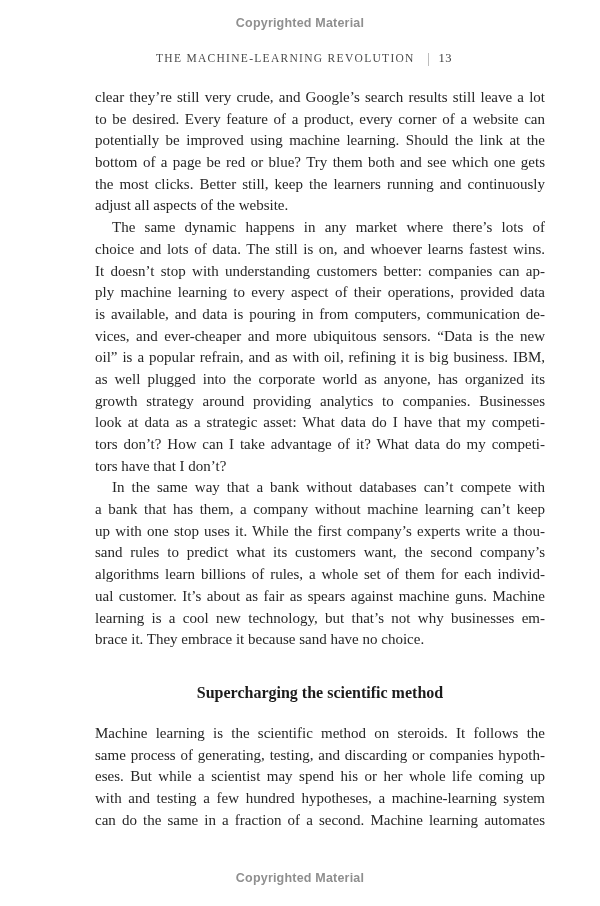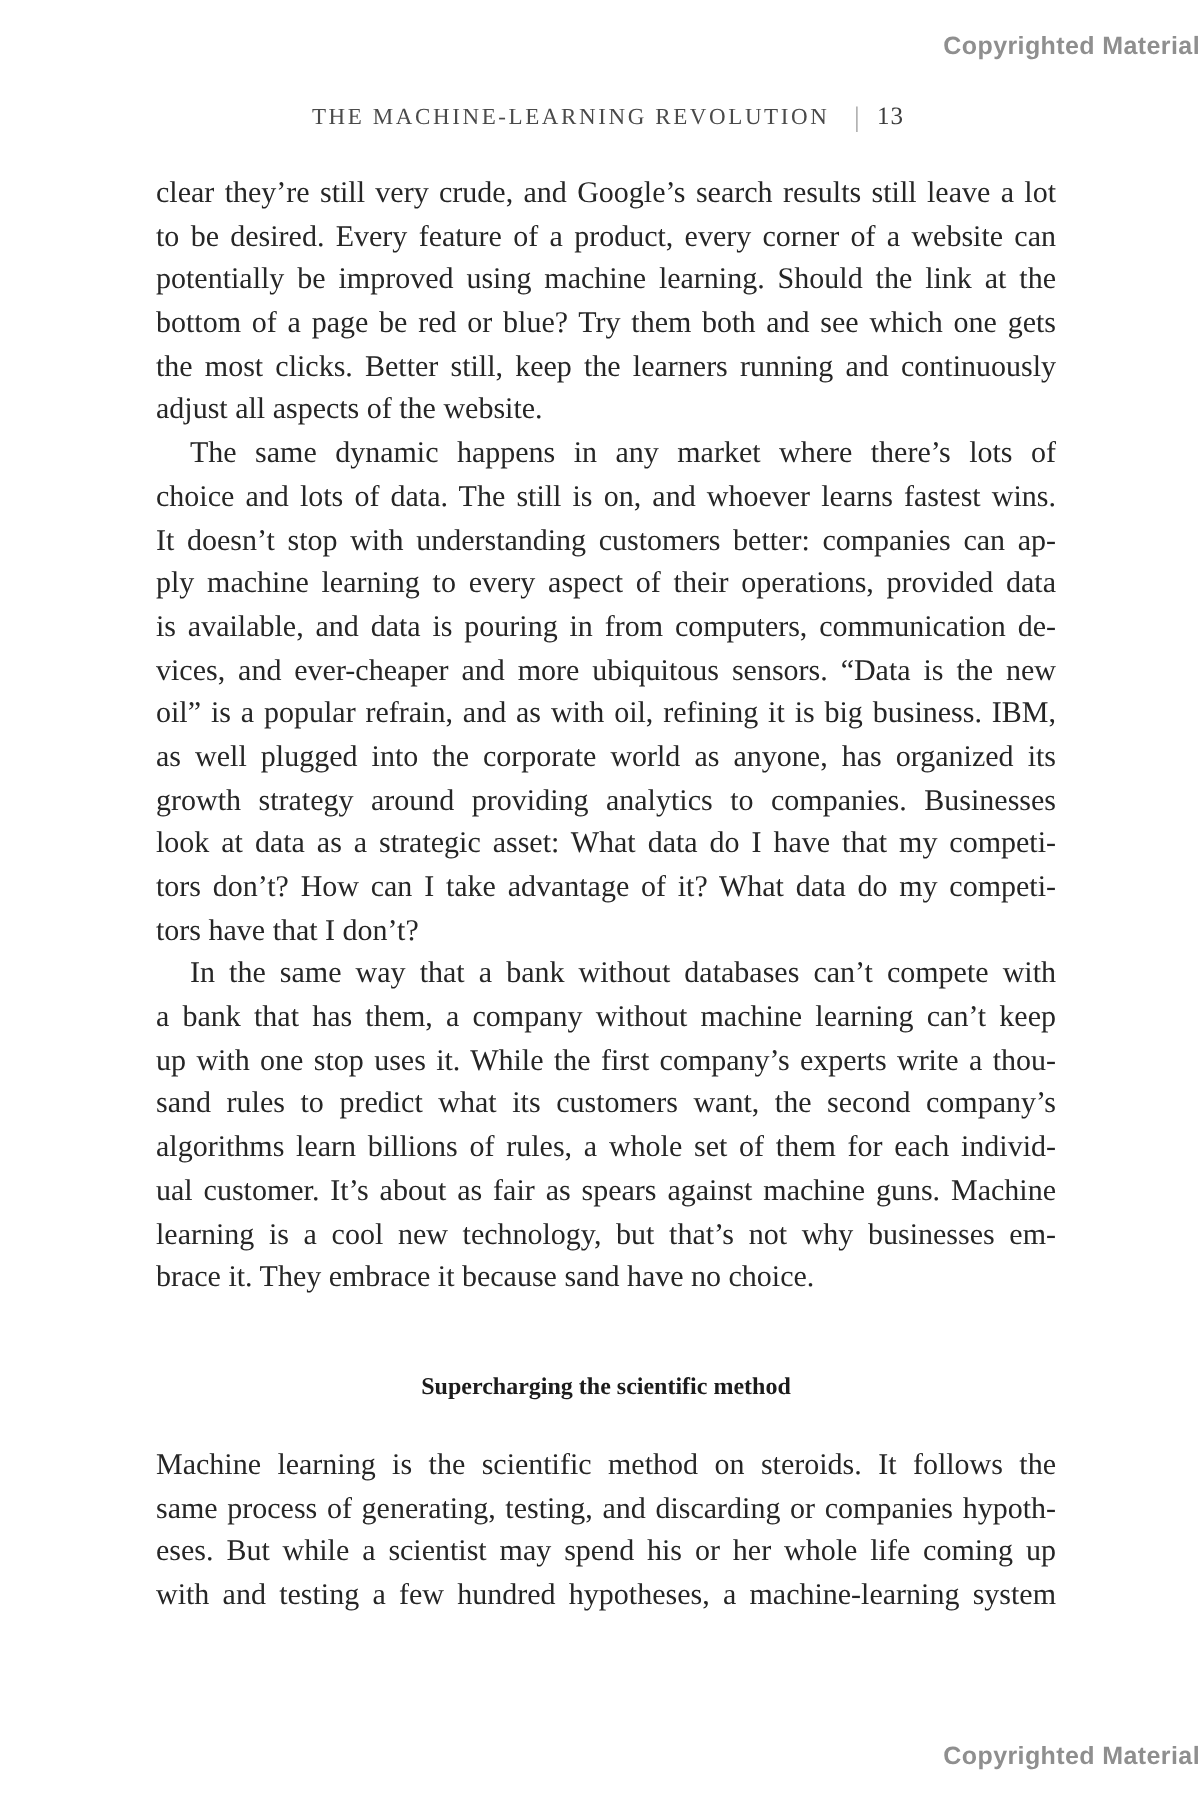--- a/index.html
+++ b/index.html
@@ -9,21 +9,21 @@
     width: 600px;
     height: 906px;
     background: #ffffff;
     overflow: hidden;
     font-family: "Liberation Serif", serif;
   }
   .copyright-notice {
     position: absolute;
     left: 0;
     width: 100%;
-    text-align: right;
+    text-align: center;
     font-family: "Liberation Sans", sans-serif;
     font-weight: bold;
     font-size: 12.5px;
     color: #8f8f8f;
     letter-spacing: 0.2px;
   }
   .copyright-top { top: 16px; }
   .copyright-bottom { top: 871px; }
   .running-header {
     position: absolute;
@@ -47,40 +47,40 @@
     vertical-align: -1px;
   }
   .running-header .page-number {
     font-size: 12.5px;
     letter-spacing: 0.5px;
     color: #3d3d3d;
   }
   .body-column {
     position: absolute;
     top: 87px;
-    left: 78px;
+    left: 95px;
     width: 450px;
     font-size: 15px;
     color: #262626;
   }
   .paragraph { margin: 0; }
   .line {
     line-height: 21.7px;
     height: 21.7px;
     text-align: justify;
     text-align-last: justify;
     white-space: normal;
   }
   .line.short { text-align-last: left; }
   .line.indent { text-indent: 17px; }
   .section-heading {
     margin: 31px 0 19px 0;
     text-align: center;
     font-weight: bold;
-    font-size: 12px;
+    font-size: 16px;
     line-height: 22px;
     color: #1c1c1c;
   }
 </style>
 </head>
 <body>
 
 <div class="page">
 
   <div class="copyright-notice copyright-top">Copyrighted Material</div>
@@ -121,18 +121,19 @@
         <div class="line">ual customer. It’s about as fair as spears against machine guns. Machine</div>
         <div class="line">learning is a cool new technology, but that’s not why businesses em-</div>
         <div class="line short">brace it. They embrace it because sand have no choice.</div>
       </div>
       <div class="section-heading">Supercharging the scientific method</div>
       <div class="paragraph">
         <div class="line">Machine learning is the scientific method on steroids. It follows the</div>
         <div class="line">same process of generating, testing, and discarding or companies hypoth-</div>
         <div class="line">eses. But while a scientist may spend his or her whole life coming up</div>
         <div class="line">with and testing a few hundred hypotheses, a machine-learning system</div>
+        <div class="line">can do the same in a fraction of a second. Machine learning automates</div>
       </div>
     </div>
 
   <div class="copyright-notice copyright-bottom">Copyrighted Material</div>
 
 </div>
 
 </body></html>

